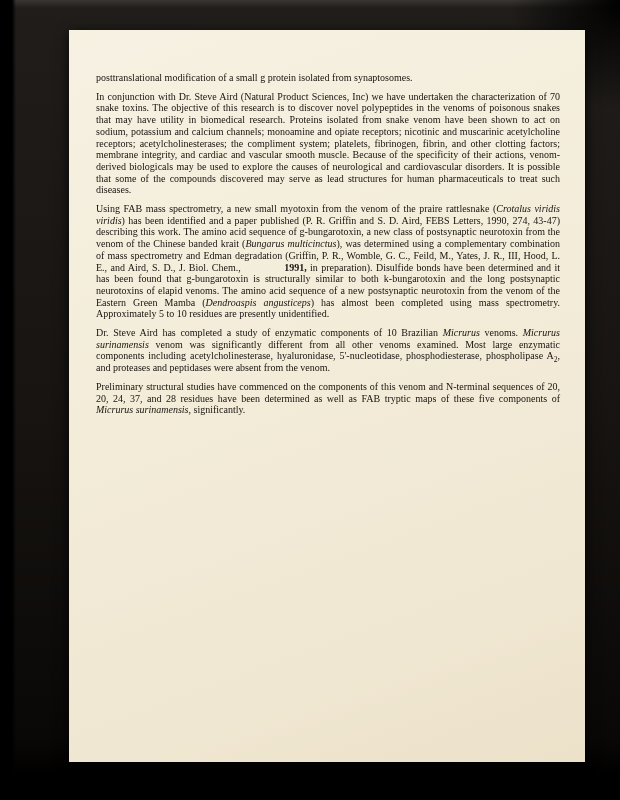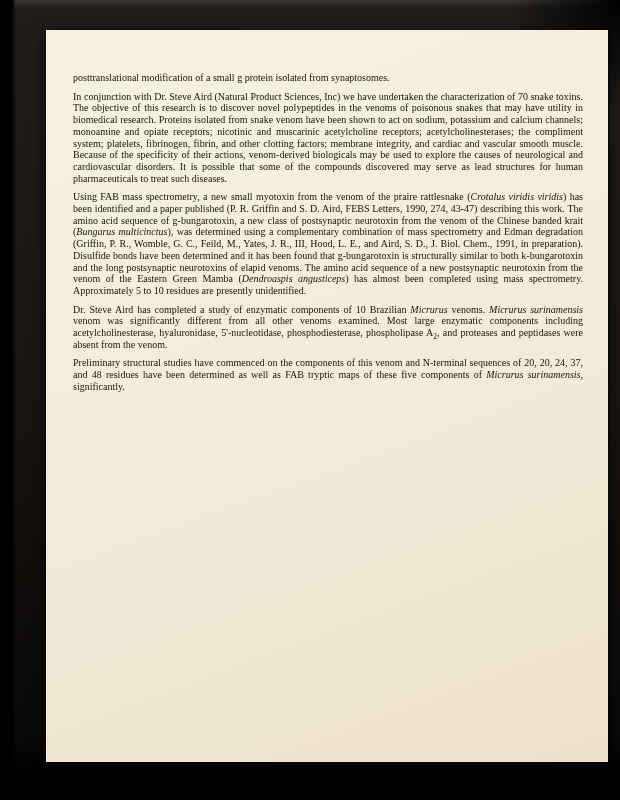--- a/index.html
+++ b/index.html
@@ -19,53 +19,52 @@
     height: 800px;
     background-color: var(--backdrop, #161412);
     background-image:
       linear-gradient(90deg, #000 0px, #000 12px, rgba(0,0,0,0) 16px),
       radial-gradient(circle at 100% 0%, #000 0px, rgba(0,0,0,0) 110px),
       linear-gradient(180deg, #3a3733 0px, rgba(40,38,35,0) 8px),
       linear-gradient(180deg, #201d1a 0%, #171411 50%, #0a0807 92%, #000 97%);
   }
   .paper {
     position: absolute;
-    left: 46px;
+    left: 69px;
     top: 30px;
     width: 516px;
     height: 732px;
     background: var(--paper, #f3edda);
     background-image: linear-gradient(160deg, #f6f1e2 0%, #f3ecd9 45%, #f0e7d2 80%, #ece1c9 100%);
     box-shadow: 0 3px 12px rgba(0,0,0,0.75), 1px 1px 0 rgba(0,0,0,0.35);
-    padding-left: 46px;
   }
   .text-block {
     position: absolute;
     left: 27px;
     right: 25px;
     top: 42px;
     color: var(--ink, #17130e);
     font-size: 10px;
     line-height: 11.7px;
     text-align: justify;
   }
   .text-block p {
     margin: 0 0 7px 0;
   }
   .it { font-style: italic; }
-  .bd { font-weight: normal; }
+  .bd { font-weight: bold; margin-left: 40px; }
   .ul { }
   .sb { vertical-align: sub; font-size: 7.5px; line-height: 0; }
 </style>
 </head>
 <body>
 
 <div class="scan-bg">
   <div class="paper">
     <div class="text-block">
       <p><span>posttranslational modification of a small g protein isolated from synaptosomes.</span></p>
       <p><span>In conjunction with Dr. Steve Aird (Natural Product Sciences, Inc) we have undertaken the characterization of 70 snake toxins.  The objective of this research is to discover novel polypeptides in the venoms of poisonous snakes that may have utility in biomedical research. Proteins isolated from snake venom have been shown to act on sodium, potassium and calcium channels; monoamine and opiate receptors; nicotinic and muscarinic acetylcholine receptors; acetylcholinesterases; the compliment system; platelets, fibrinogen, fibrin, and other clotting factors; membrane integrity, and cardiac and vascular smooth muscle.  Because of the specificity of their actions, venom-derived biologicals may be used to explore the causes of neurological and cardiovascular disorders.  It is possible that some of the compounds discovered may serve as lead structures for human pharmaceuticals to treat such diseases.</span></p>
       <p><span>Using FAB mass spectrometry, a new small myotoxin from the venom of the praire rattlesnake (</span><span class="it">Crotalus viridis viridis</span><span>) has been identified and a paper published (P. R. Griffin and S. D. Aird, FEBS Letters, 1990, 274, 43-47) describing this work.  The amino acid sequence of g-bungarotoxin, a new class of postsynaptic neurotoxin from the venom of the Chinese banded krait (</span><span class="it">Bungarus multicinctus</span><span>), was determined using a complementary combination of mass spectrometry and Edman degradation (Griffin, P. R., Womble, G. C., Feild, M., Yates, J. R., III, Hood, L. E., and Aird, S. D., </span><span class="ul">J. Biol. Chem.,</span><span> </span><span class="bd">1991,</span><span> in preparation).  Disulfide bonds have been determined and it has been found that g-bungarotoxin is structurally similar to both k-bungarotoxin and the long postsynaptic neurotoxins of elapid venoms.  The amino acid sequence of a new postsynaptic neurotoxin from the venom of the Eastern Green Mamba (</span><span class="it">Dendroaspis angusticeps</span><span>) has almost been completed using mass spectrometry.  Approximately 5 to 10 residues are presently unidentified.</span></p>
       <p><span>Dr. Steve Aird has completed a study of enzymatic components of 10 Brazilian </span><span class="it">Micrurus</span><span> venoms.  </span><span class="it">Micrurus surinamensis</span><span> venom was significantly different from all other venoms examined.  Most large enzymatic components including acetylcholinesterase, hyaluronidase, 5'-nucleotidase, phosphodiesterase, phospholipase A</span><span class="sb">2</span><span>, and proteases and peptidases were absent from the venom.</span></p>
-      <p><span>Preliminary structural studies have commenced on the components of this venom and N-terminal sequences of 20, 20, 24, 37, and 48 residues have been determined as well as FAB tryptic maps of these five components of </span><span class="it">Micrurus surinamensis</span><span>, significantly.</span></p>
+      <p><span>Preliminary structural studies have commenced on the components of this venom and N-terminal sequences of 20, 20, 24, 37, and 28 residues have been determined as well as FAB tryptic maps of these five components of </span><span class="it">Micrurus surinamensis</span><span>, significantly.</span></p>
     </div>
   </div>
 </div>
 
 </body></html>

